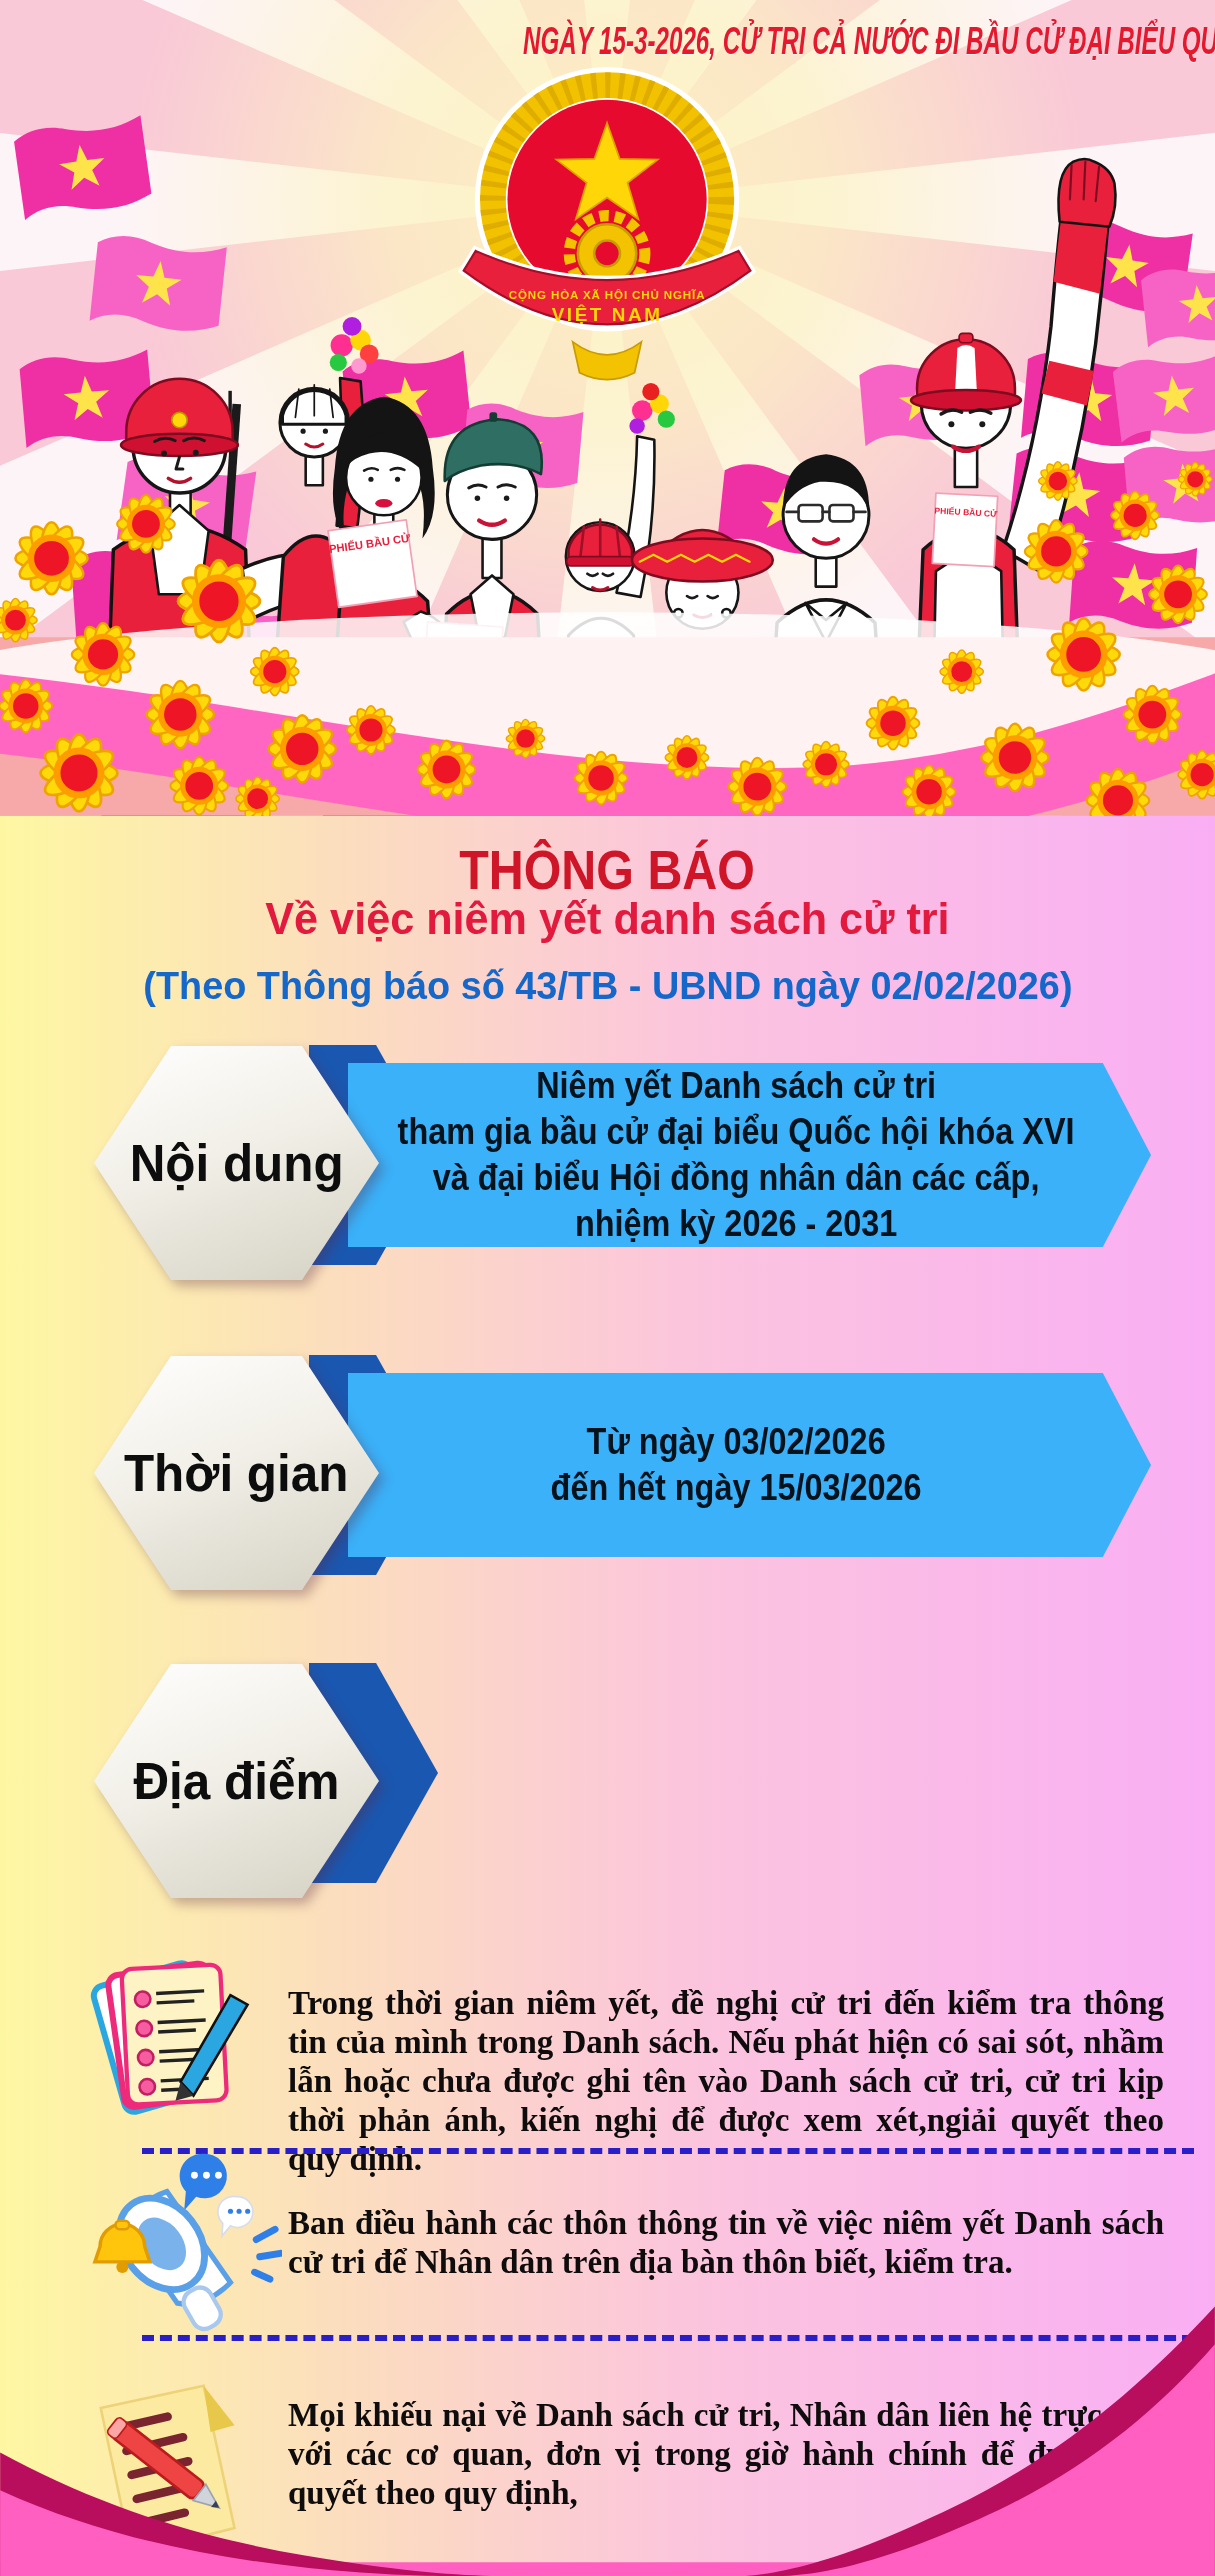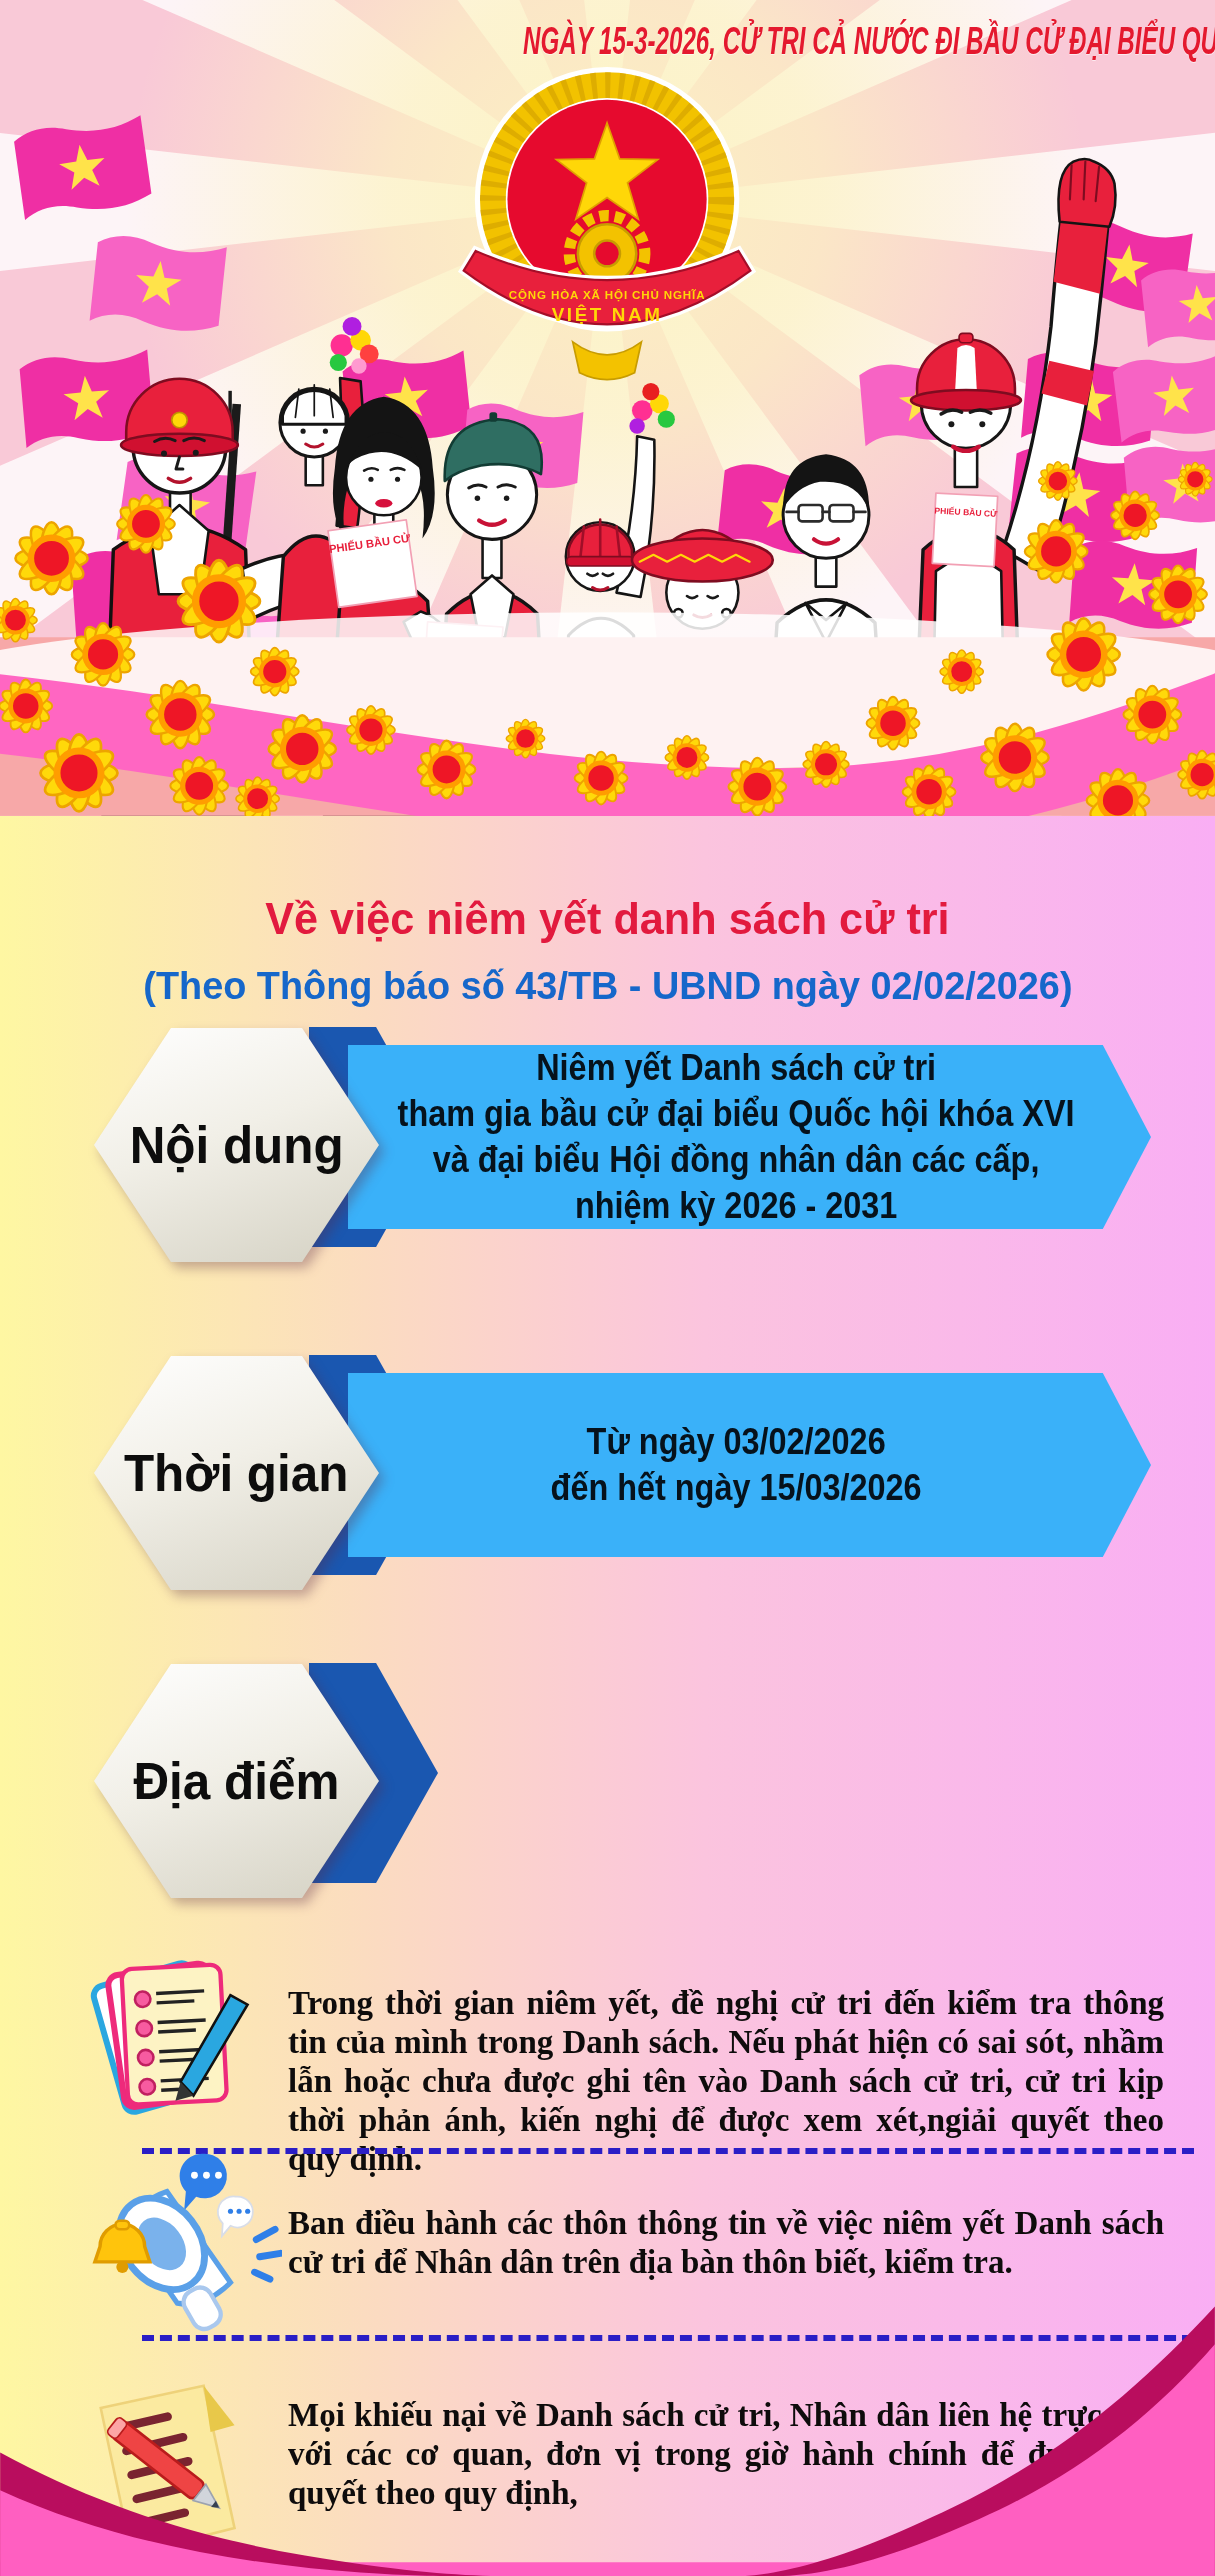--- a/index.html
+++ b/index.html
@@ -17,21 +17,21 @@
         background:linear-gradient(90deg,#fef7a2 0%,#fbdcc0 30%,#fbc4de 58%,#f9aef4 100%);}
   .title,.subtitle,.refline{position:absolute;left:0;width:1215px;text-align:center;white-space:nowrap;}
   .title{top:22px;font-size:55px;font-weight:bold;color:#ce1628;}
   .title span{display:inline-block;transform:scaleX(.88);}
   .subtitle{top:77px;font-size:45px;font-weight:bold;color:#e21a3e;}
   .subtitle span{display:inline-block;transform:scaleX(.96);}
   .refline{top:148px;font-size:39px;font-weight:bold;color:#1667ca;}
   .refline span{display:inline-block;transform:scaleX(.97);}
   
   .section{position:absolute;left:0;width:1215px;height:234px;}
-  .sec1{top:204px;} .sec2{top:532px;} .sec3{top:840px;}
+  .sec1{top:222px;} .sec2{top:532px;} .sec3{top:840px;}
   .chevron{position:absolute;left:309px;top:6.9px;width:129px;height:220px;background:#1a57b0;
         clip-path:polygon(0 0,52% 0,100% 50%,52% 100%,0 100%);}
   .banner{position:absolute;left:348px;top:25px;width:803px;height:184px;background:#3ab1f9;
         clip-path:polygon(0 0,94% 0,100% 50%,94% 100%,0 100%);
         display:flex;flex-direction:column;align-items:center;justify-content:center;
         padding:0 69px 0 43px;box-sizing:border-box;}
   .bl{font-weight:bold;color:#06121c;font-size:36px;line-height:46px;white-space:nowrap;
         transform:scaleX(.9);}
   .hexwrap{position:absolute;left:94px;top:0;width:285px;height:234px;
         filter:drop-shadow(5.2px 6px 6px rgba(90,40,70,.35));margin-top:8px;}
@@ -336,20 +336,23 @@
       </g>
     </svg>
 
     <div class="top-banner">
       <span>NGÀY 15-3-2026, CỬ TRI CẢ NƯỚC ĐI BẦU CỬ ĐẠI BIỂU QUỐC HỘI KHÓA XVI VÀ ĐẠI BIỂU HỘI ĐỒNG NHÂN DÂN CÁC CẤP NHIỆM KỲ 2026 - 2031!</span>
     </div>
   </div>
 
   <div class="content">
 
+    <div class="title">
+      <span>THÔNG BÁO</span>
+    </div>
     <div class="subtitle">
       <span>Về việc niêm yết danh sách cử tri</span>
     </div>
     <div class="refline">
       <span>(Theo Thông báo số 43/TB - UBND ngày 02/02/2026)</span>
     </div>
 
     <div class="section sec1">
       <div class="chevron"></div>
       <div class="banner">

